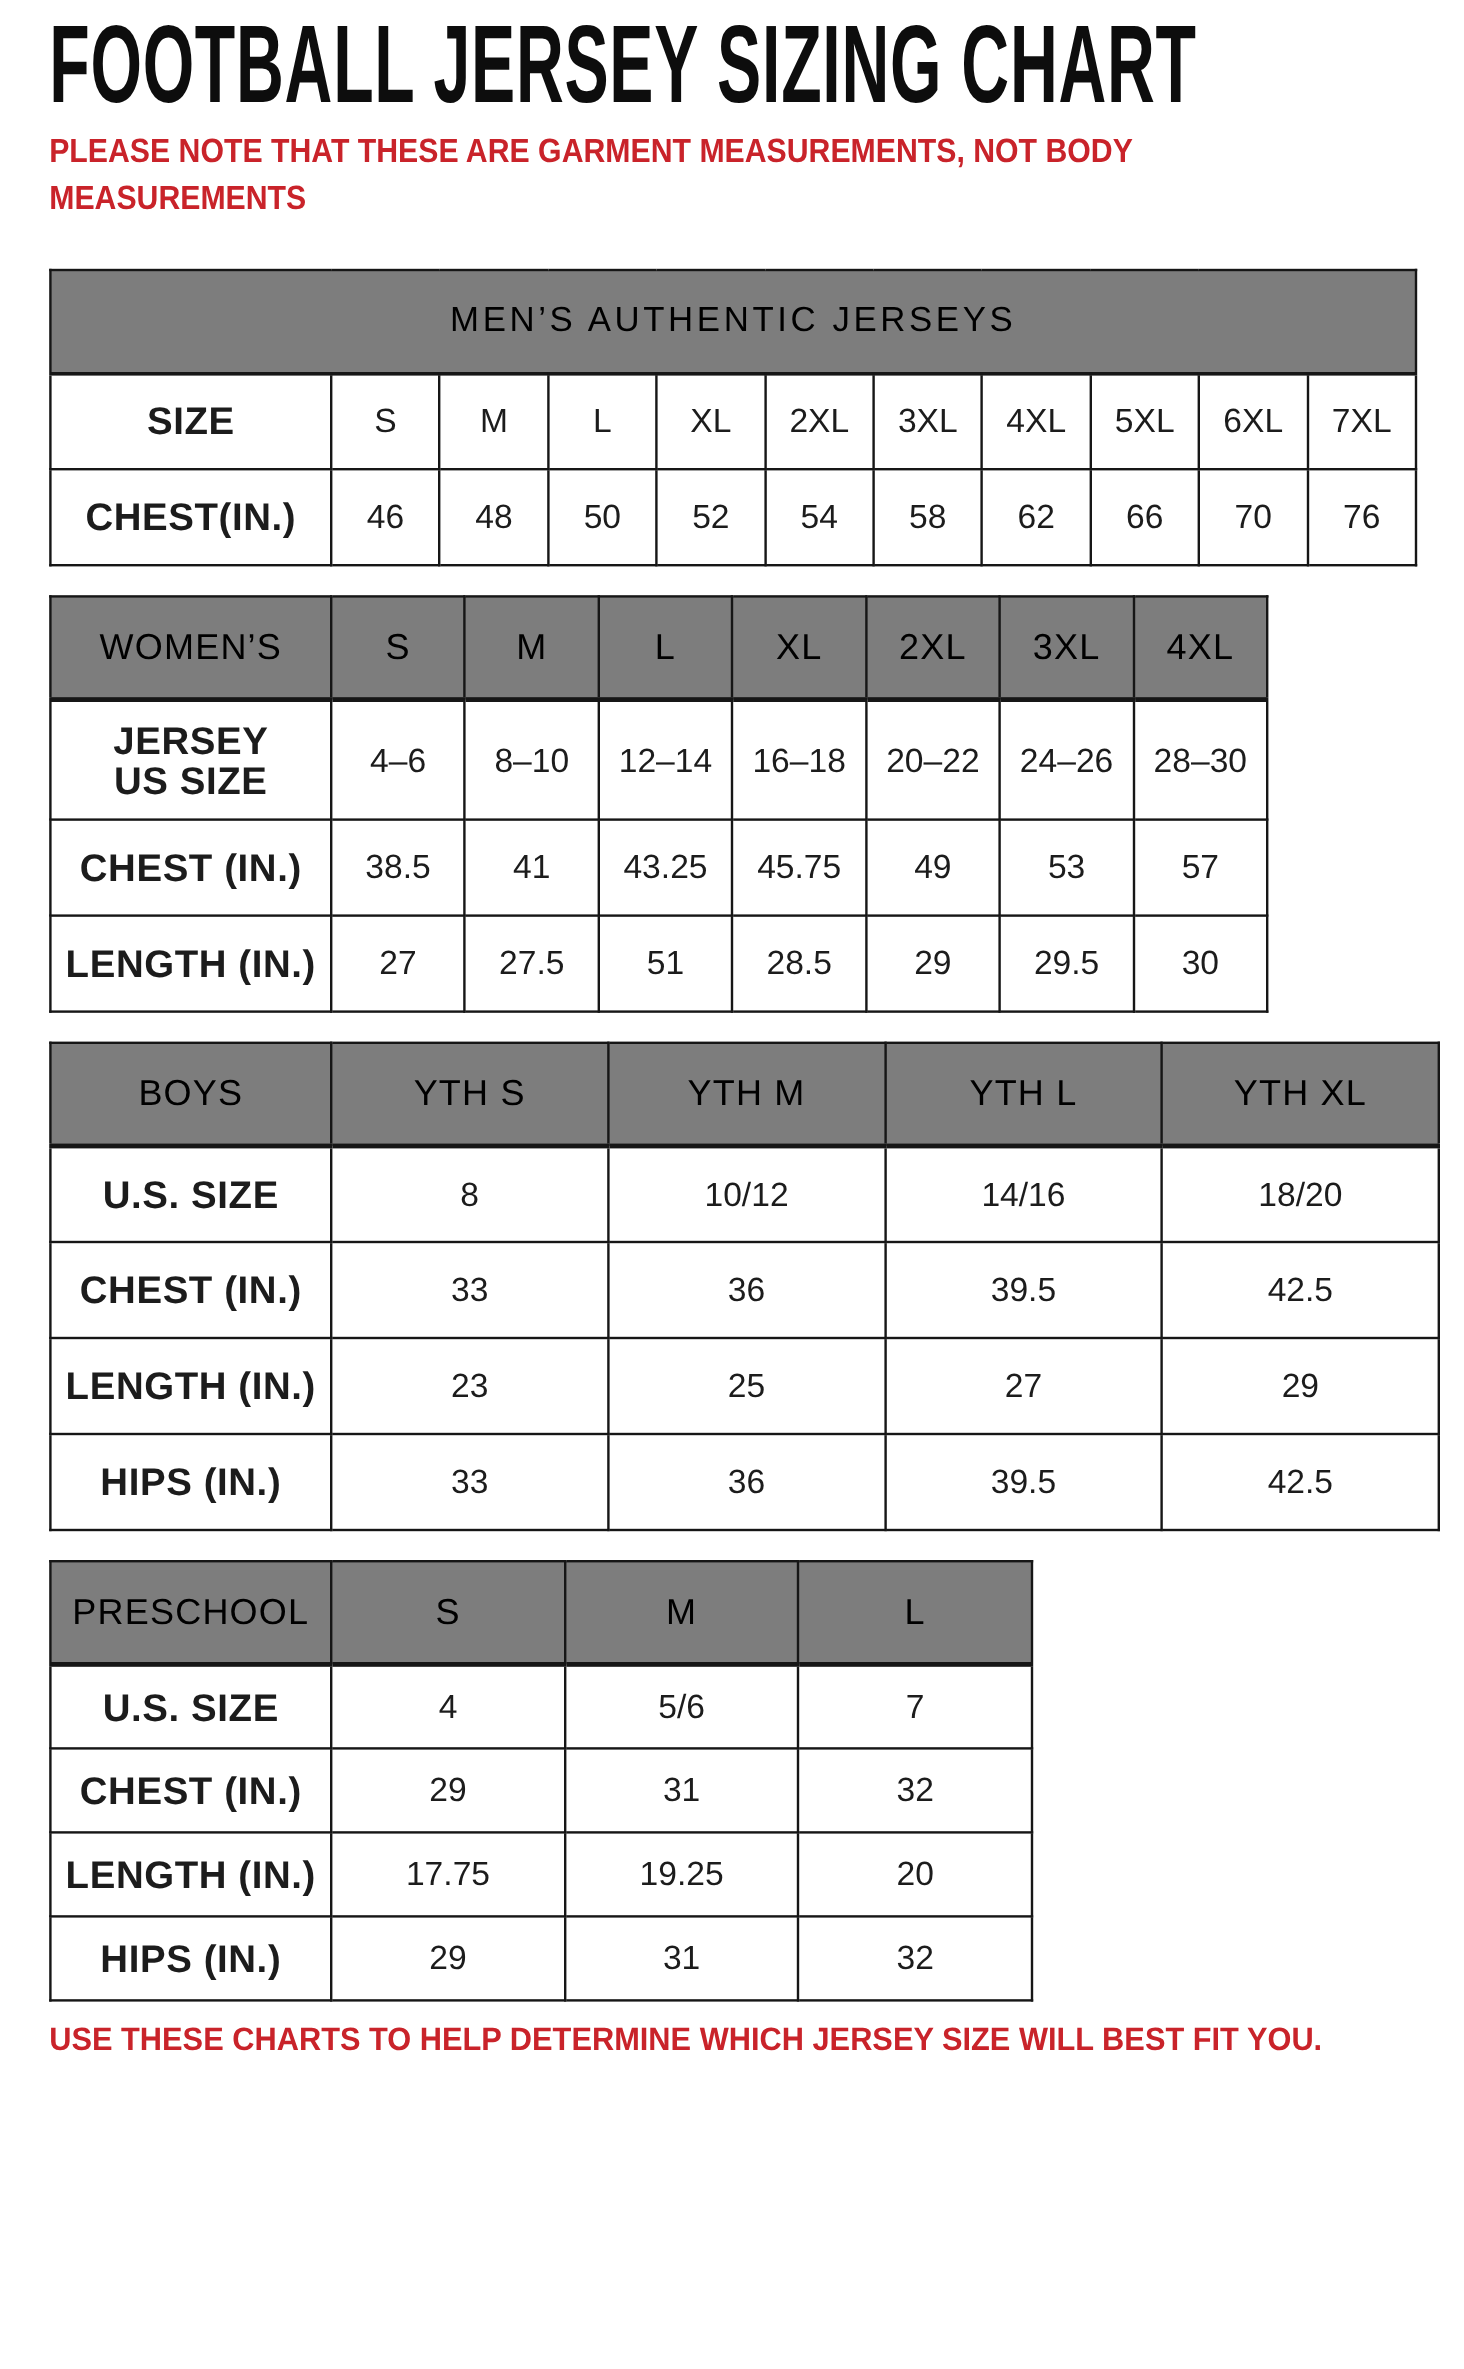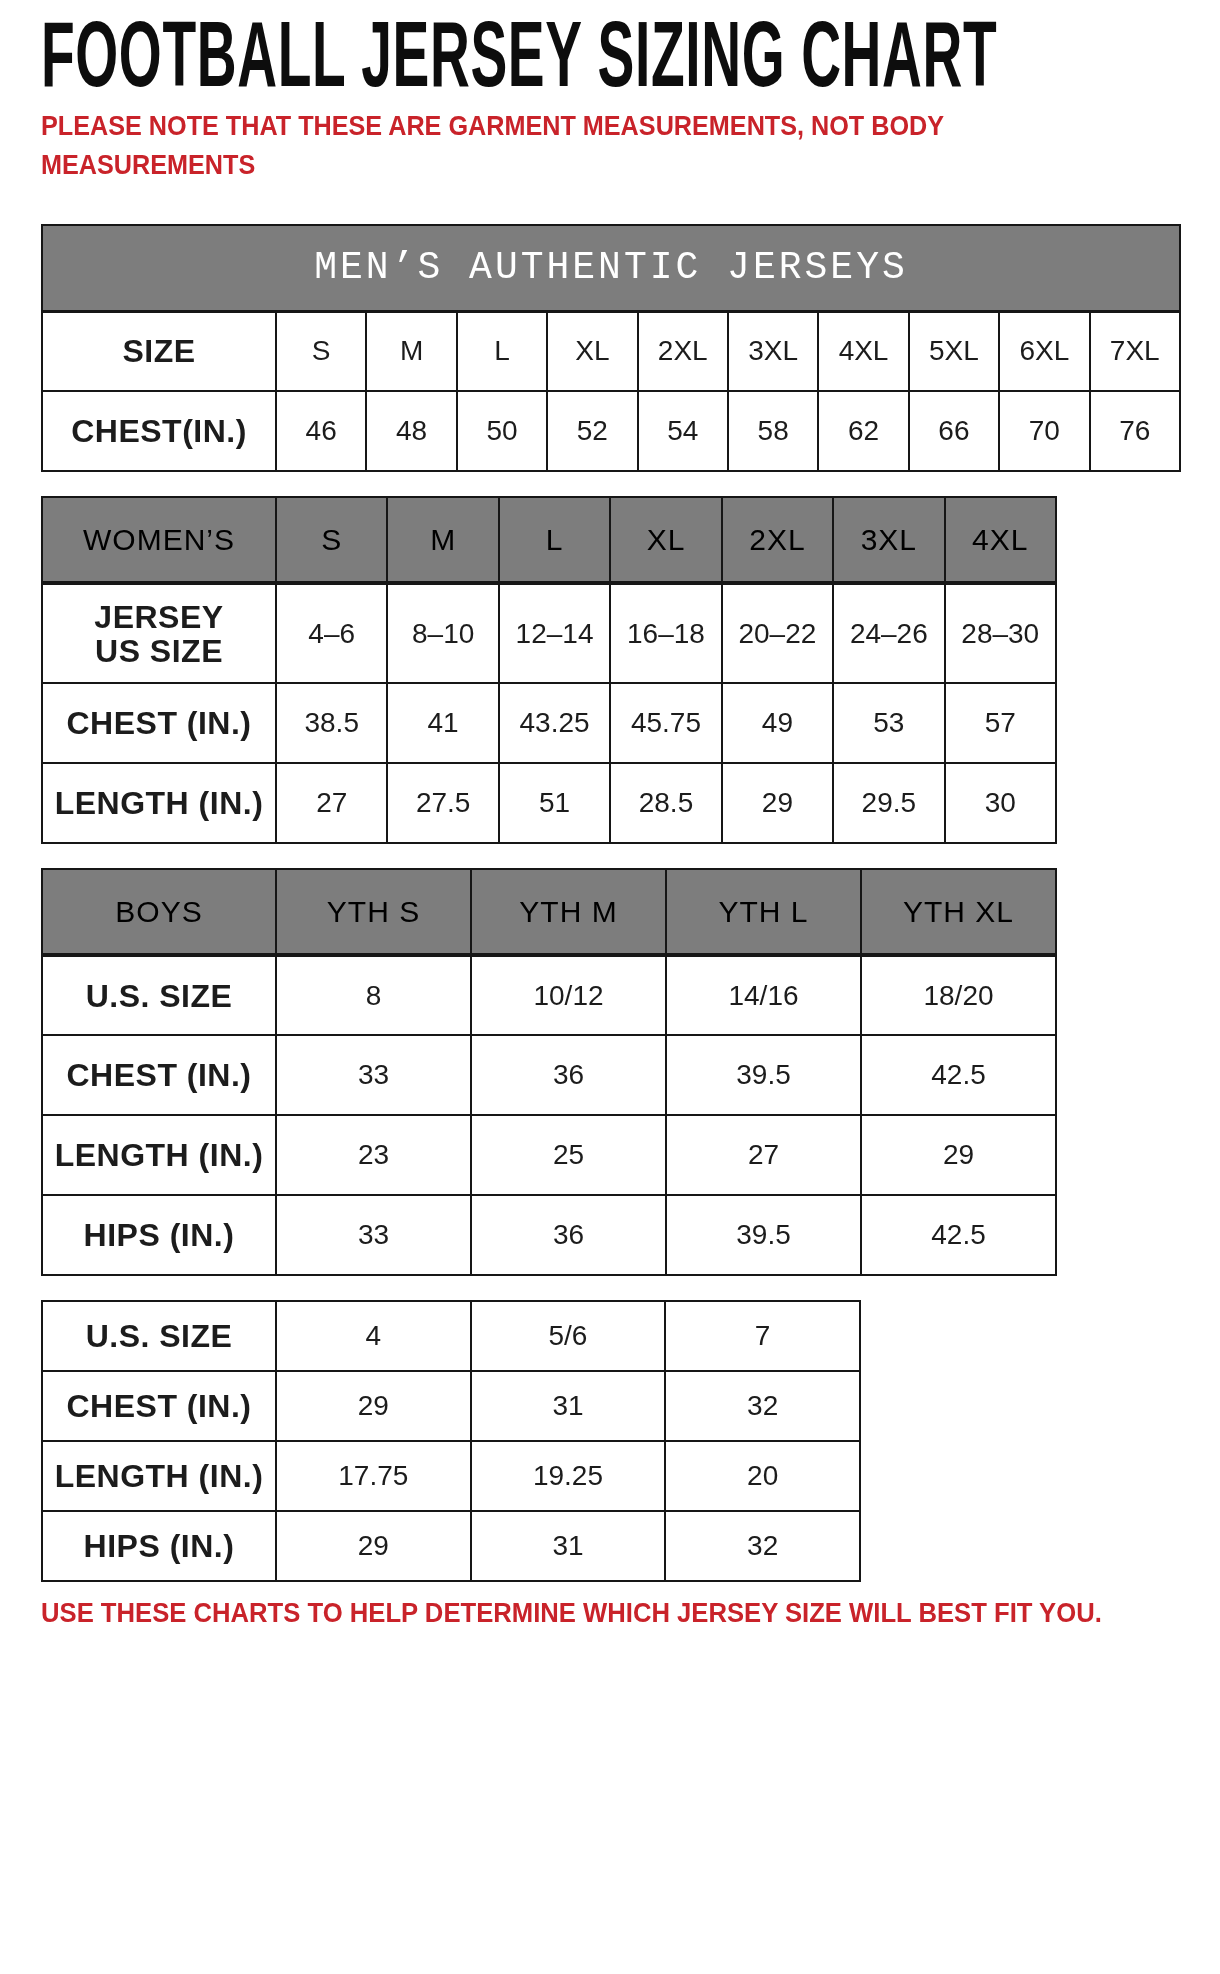--- a/index.html
+++ b/index.html
@@ -41,44 +41,43 @@
 
   table{
     border-collapse:collapse;
     table-layout:fixed;
     margin-top:24px;
     border:2px solid var(--line);
     background:#ffffff;
   }
   #mens{width:1140px;margin-top:40px;}
   #womens{width:1016px;}
-  #boys{width:1016px;}
+  #boys{width:1159px;}
   #preschool{width:820px;}
   col.c-label{width:234px;}
 
   td{
     border:2px solid var(--line);
     text-align:center;
     vertical-align:middle;
     padding:0 4px;
     font-size:28px;
     color:#1c1c1c;
   }
   tr.r-data{height:80px;}
   #preschool tr.r-data{height:70px;}
   #womens tr:nth-child(2){height:100px;}
 
   td.banner-cell{
     background:var(--gray);
-    color:#ffffff;
-    font-size:38px;
+    color:#000000;
+    font-size:29px;
     letter-spacing:3px;
     height:86px;
     border-bottom:3px solid var(--line);
-    font-family:Liberation Mono, monospace;
   }
   tr.r-head td{
     background:var(--gray);
     color:#000000;
     font-size:30px;
     height:86px;
     letter-spacing:1px;
     border-bottom:4px solid var(--line);
   }
   td.row-label{
@@ -241,20 +240,26 @@
         </tr>
       </tbody>
   </table>
 
   <table id="preschool">
     <colgroup>
         <col class="c-label">
         <col span="3">
       </colgroup>
     <tbody>
+        <tr class="r-head">
+          <td class="head-label">PRESCHOOL</td>
+          <td class="head-size">S</td>
+          <td class="head-size">M</td>
+          <td class="head-size">L</td>
+        </tr>
         <tr class="r-data">
           <td class="row-label">U.S. SIZE</td>
           <td class="val">4</td>
           <td class="val">5/6</td>
           <td class="val">7</td>
         </tr>
         <tr class="r-data">
           <td class="row-label">CHEST (IN.)</td>
           <td class="val">29</td>
           <td class="val">31</td>

